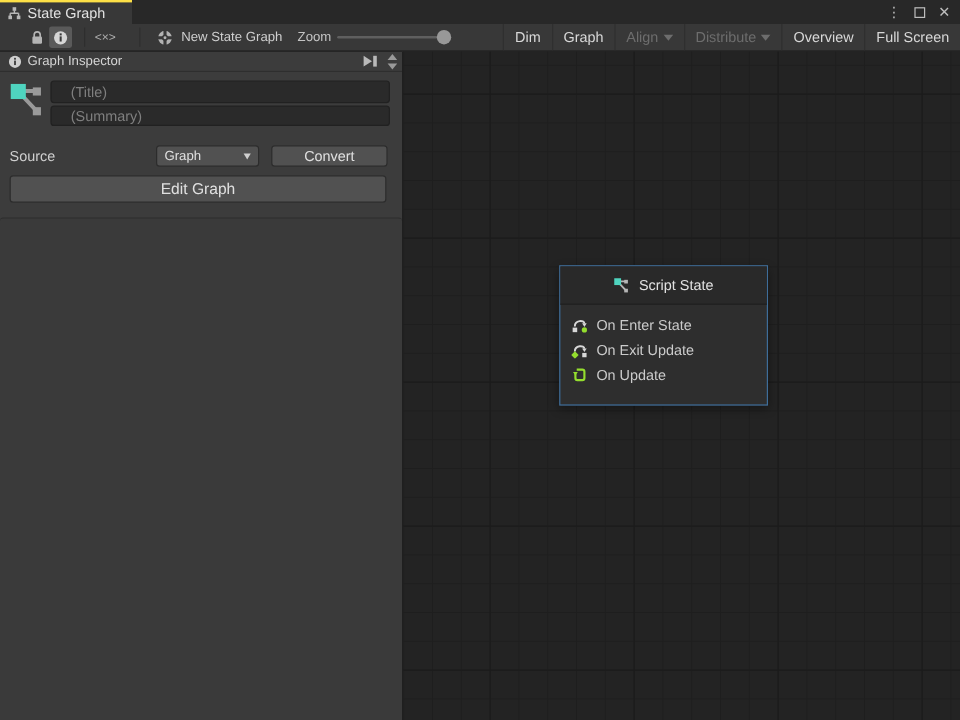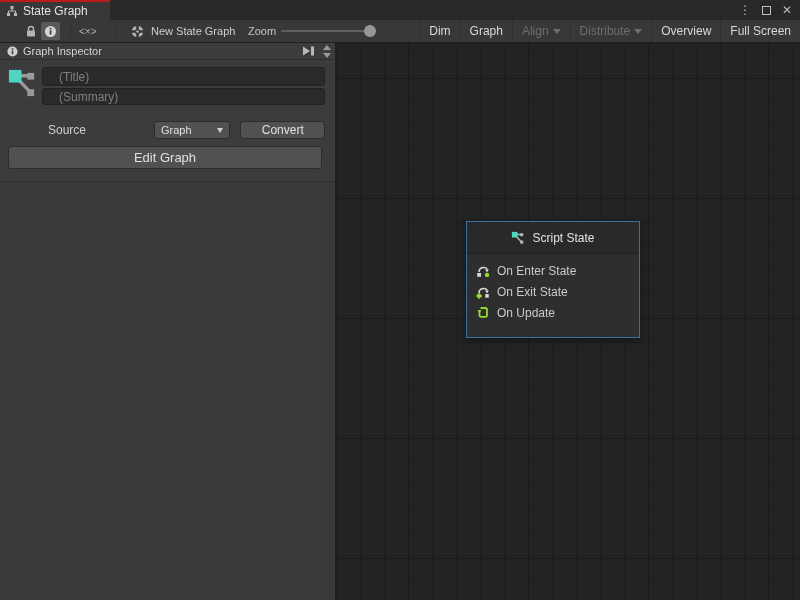--- a/index.html
+++ b/index.html
@@ -7,21 +7,21 @@
   body {
     font-family: "Liberation Sans", sans-serif;
     background:#232323; color:#d2d2d2;
     -webkit-font-smoothing: antialiased;
   }
   .app { width:800px; height:600px; display:flex; flex-direction:column; }
 
   
   .titlebar { height:20px; background:#282828; display:flex; align-items:stretch; flex:0 0 20px; }
   .tab {
-    width:110px; background:#383838; border-top:2px solid #b91c1c;
+    width:110px; background:#383838; border-top:2px solid #fde047;
     display:flex; align-items:center; gap:5px; padding:0 8px 0 6px;
     font-size:12px; color:#e2e2e2; white-space:nowrap;
   }
   .win-controls { margin-left:auto; display:flex; align-items:center; gap:11px; padding-right:8px; color:#bdbdbd; }
   .win-controls .glyph { font-size:12px; line-height:20px; cursor:default; }
   .box-icon { width:9px; height:9px; border:1px solid #bdbdbd; display:inline-block; }
 
   
   .toolbar { height:22px; background:#383838; border-bottom:1px solid #1f1f1f; position:relative; flex:0 0 23px; font-size:11px; }
   .tb-abs { position:absolute; top:0; height:22px; display:flex; align-items:center; }
@@ -57,21 +57,21 @@
   .fields .big-icon { position:absolute; left:7px; top:8px; }
   .txt {
     display:block; width:100%; height:19px; background:#2a2a2a; border:1px solid #212121;
     border-radius:3px; color:#b8b8b8; font-size:12px; padding:0 16px; outline:none;
     font-family:"Liberation Sans", sans-serif;
   }
   .txt::placeholder { color:#7f7f7f; opacity:1; }
   .txt + .txt { margin-top:2px; height:17px; }
 
   .source-row { display:flex; align-items:center; padding:8px 10px 0 8px; font-size:12px; }
-  .source-row .lbl { width:122px; color:#cfcfcf;margin-left:40px; }
+  .source-row .lbl { width:122px; color:#cfcfcf; }
   .dropdown {
     width:86px; height:18px; background:#515151; border:1px solid #2c2c2c; border-radius:3px;
     display:flex; align-items:center; padding:0 6px; font-size:11px; color:#e0e0e0;
   }
   .dropdown .caret-down { margin-left:auto; border-top-color:#cfcfcf; border-left-width:3.5px; border-right-width:3.5px; }
   .btn {
     background:#515151; border:1px solid #2c2c2c; border-radius:3px; color:#e0e0e0;
     display:flex; align-items:center; justify-content:center; font-size:12px;
   }
   .convert-btn { width:97px; height:18px; margin-left:10px; }
@@ -261,21 +261,21 @@
             </svg>
             <span>On Enter State</span>
           </div>
           <div class="node-row">
             <svg width="14" height="15" viewBox="0 0 14 15">
               <path d="M3 9 C3 3.5 11 3.5 11 6.6" stroke="#d8d8d8" stroke-width="1.6" fill="none"></path>
               <polygon points="9.1,6.4 12.9,6.4 11,9.4" fill="#d8d8d8"></polygon>
               <rect x="0.9" y="9.7" width="4.4" height="4.4" transform="rotate(45 3.1 11.9)" fill="#94dd2e"></rect>
               <rect x="9.2" y="10.1" width="3.6" height="3.6" fill="#d8d8d8"></rect>
             </svg>
-            <span>On Exit State</span>
+            <span>On Exit Update</span>
           </div>
           <div class="node-row">
             <svg width="14" height="15" viewBox="0 0 14 15">
               <path d="M3.5 6.2 V10 Q3.5 11.8 5.2 11.8 H9.3 Q11 11.8 11 10 V4.8 Q11 3 9.3 3 H4.6" stroke="#94dd2e" stroke-width="1.8" fill="none"></path>
               <polygon points="1.5,4.9 5.5,4.9 3.5,8" fill="#94dd2e"></polygon>
             </svg>
             <span>On Update</span>
           </div>
         </div>
       </div>

